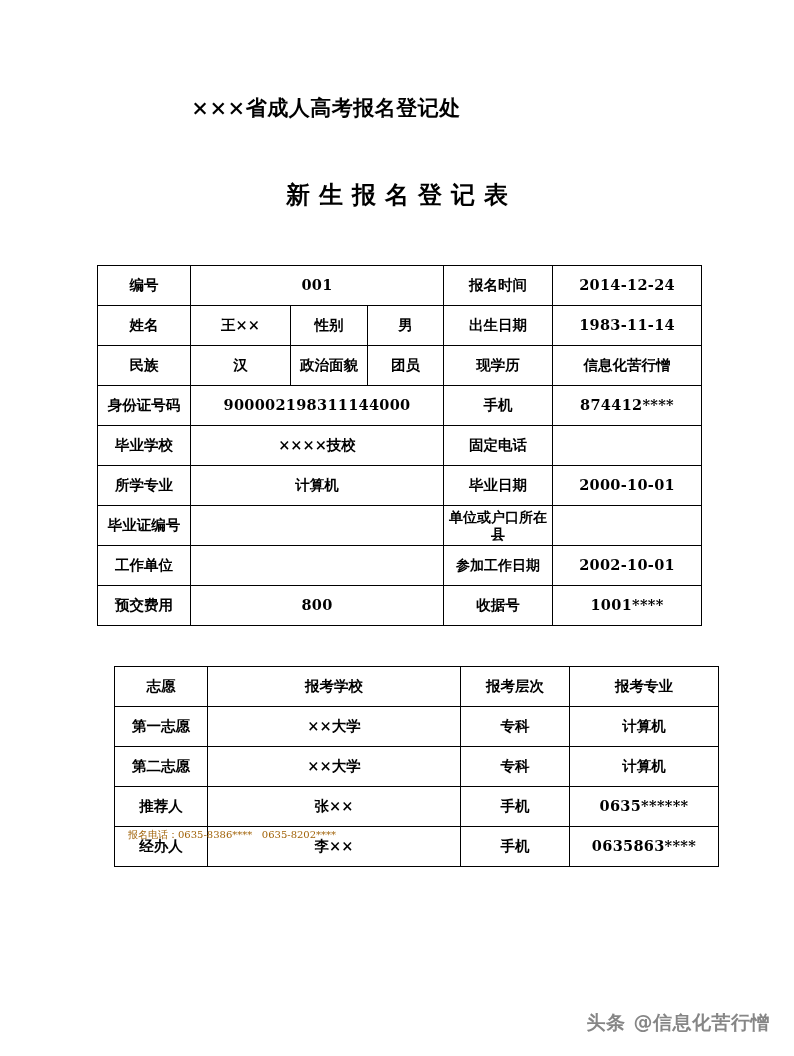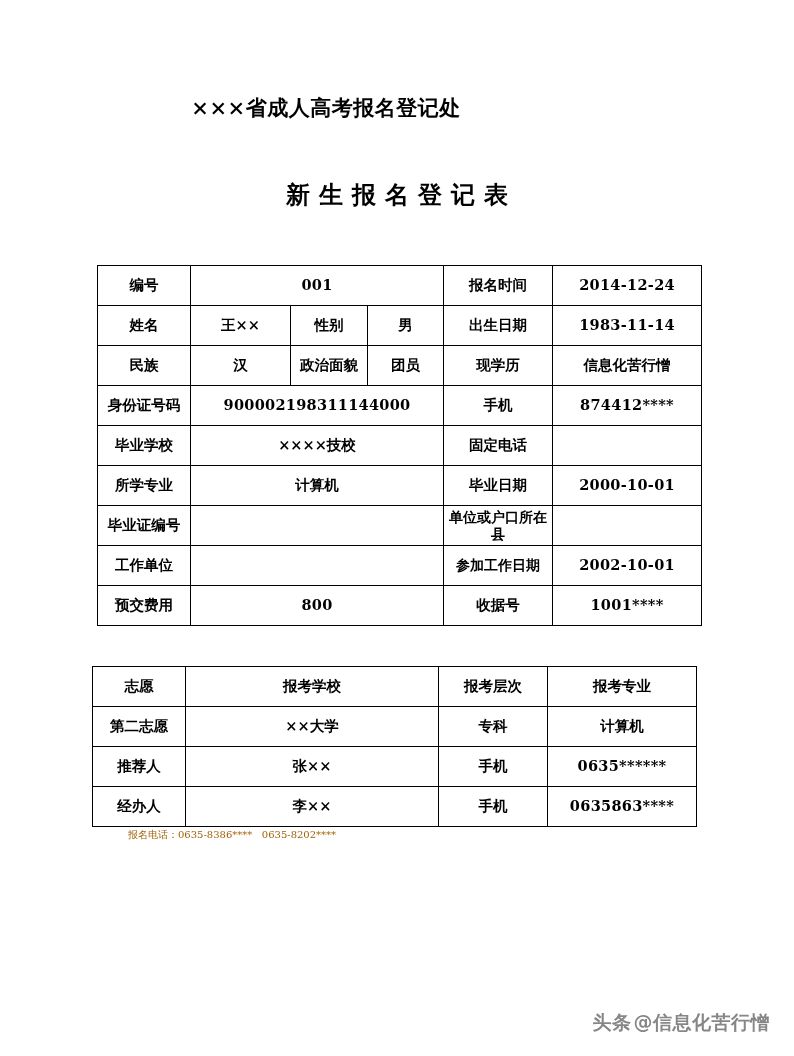--- a/index.html
+++ b/index.html
@@ -77,21 +77,21 @@
   }
   .form-table td.num {
     font-family: "DejaVu Serif", "Liberation Serif", serif;
     letter-spacing: 0.3px;
   }
   .form-table td.empty {
     font-size: 0;
   }
 
   #table-basic { left: 97px; top: 217px; width: 604px; }
-  #table-choices { left: 92px; top: 618px; width: 604px; padding-left: 25px; }
+  #table-choices { left: 114px; top: 618px; width: 604px; padding-left: 25px; }
 
   
   .footer-note {
     position: absolute;
     left: 128px;
     top: 828px;
     font-size: 10px;
     font-family: "DejaVu Serif", "Liberation Serif", serif;
     color: #a16207;
     white-space: pre;
@@ -103,21 +103,21 @@
     right: 24px;
     top: 1010px;
     font-size: 19px;
     font-weight: bold;
     color: #3d3d3d;
     opacity: 0.62;
     letter-spacing: 0.5px;
     white-space: nowrap;
     font-family: "DejaVu Sans", "Liberation Sans", sans-serif;
   }
-  .watermark .wm-tag { margin-right: 2px; }
+  .watermark .wm-tag { margin-right: 8px; }
 </style>
 </head>
 <body>
 
 <div class="page">
 
   <div class="title-main">×××省成人高考报名登记处</div>
   <div class="title-sub">新生报名登记表</div>
 
   <table class="form-table" id="table-basic">
@@ -199,20 +199,26 @@
       <col style="width:149px">
     </colgroup>
     <tbody>
       <tr>
         <td>志愿</td>
         <td>报考学校</td>
         <td>报考层次</td>
         <td>报考专业</td>
       </tr>
       <tr>
+        <td>第一志愿</td>
+        <td>××大学</td>
+        <td>专科</td>
+        <td>计算机</td>
+      </tr>
+      <tr>
         <td>第二志愿</td>
         <td>××大学</td>
         <td>专科</td>
         <td>计算机</td>
       </tr>
       <tr>
         <td>推荐人</td>
         <td>张××</td>
         <td>手机</td>
         <td class="num">0635******</td>

